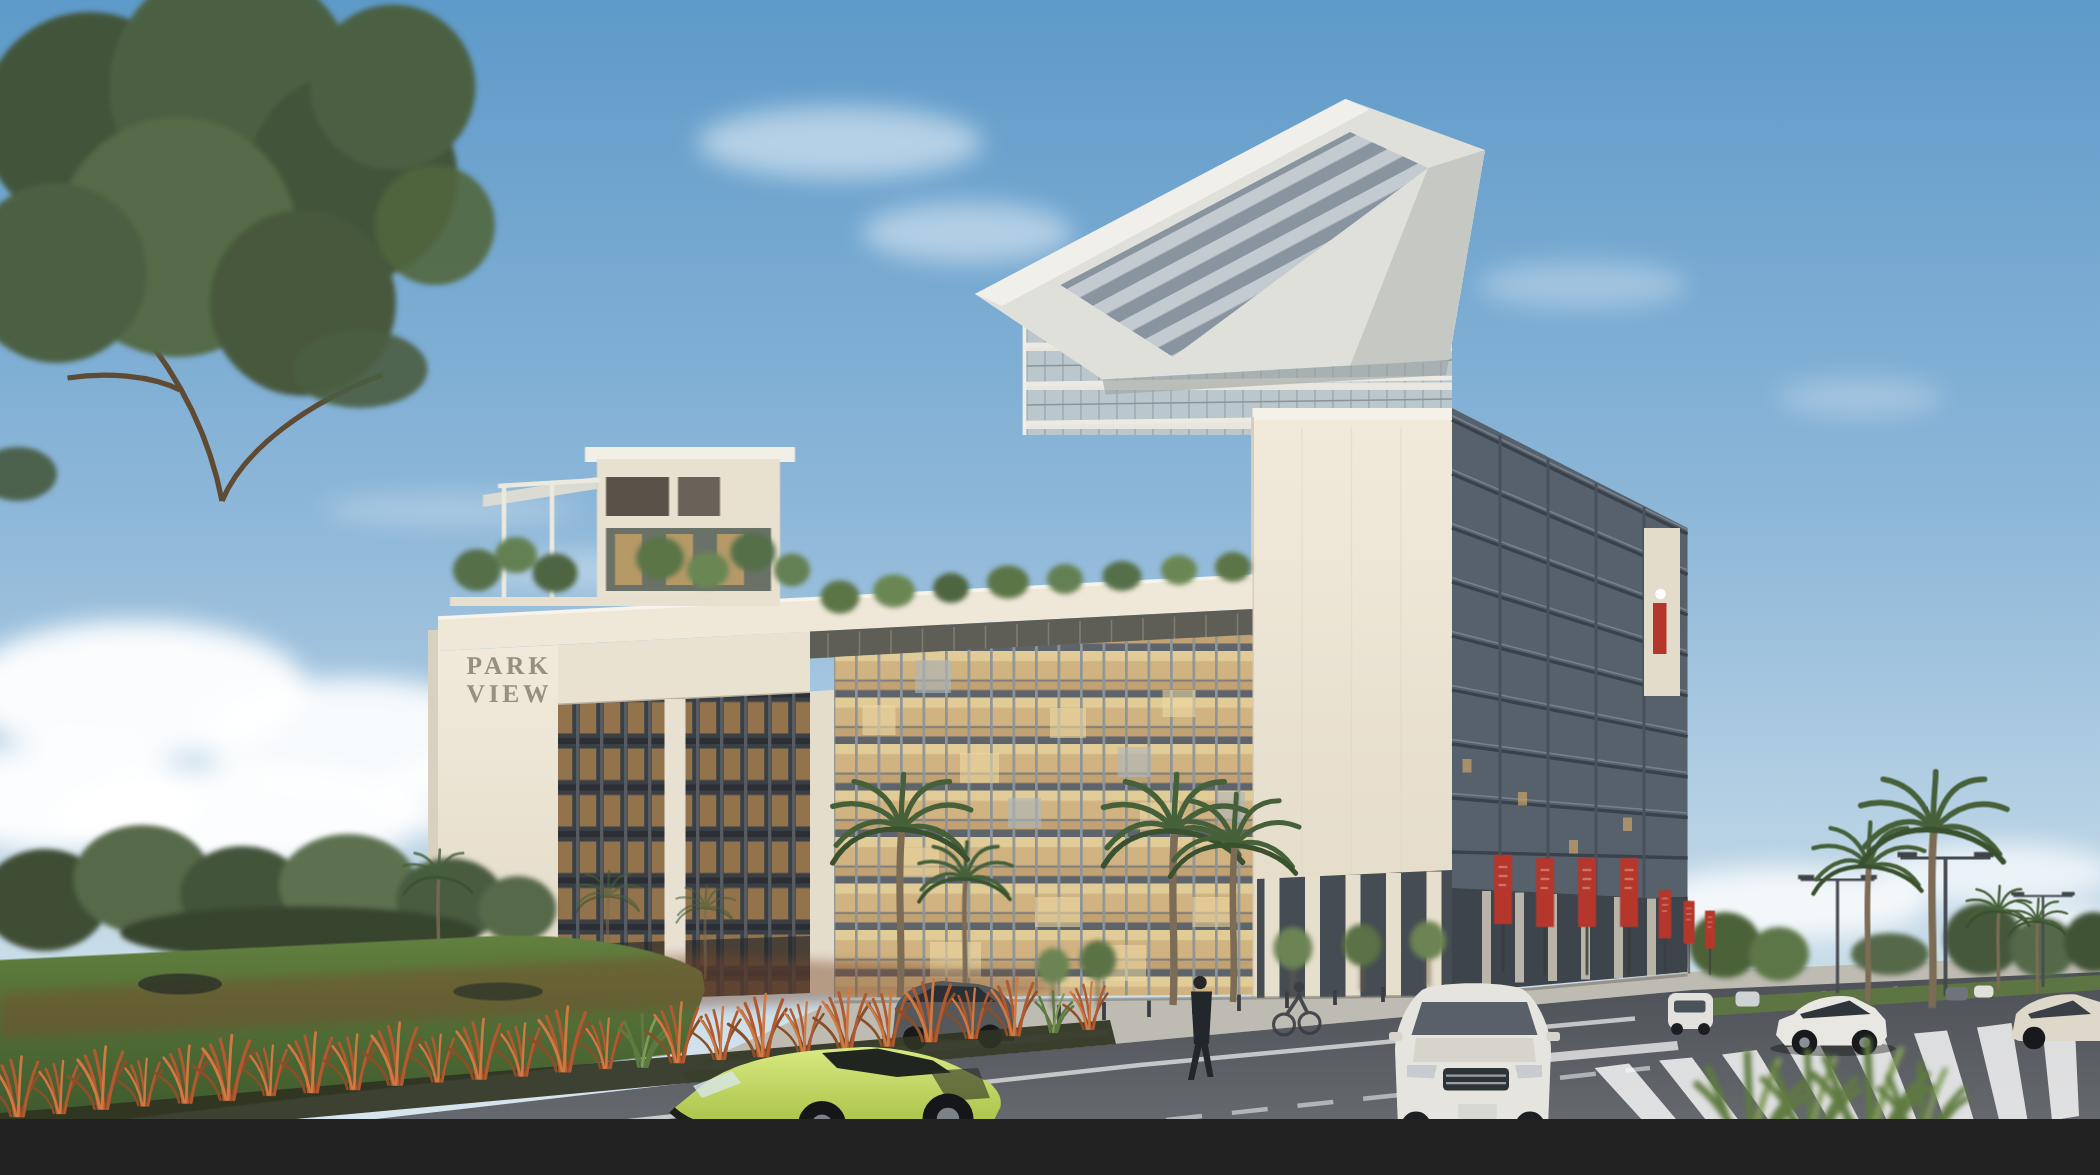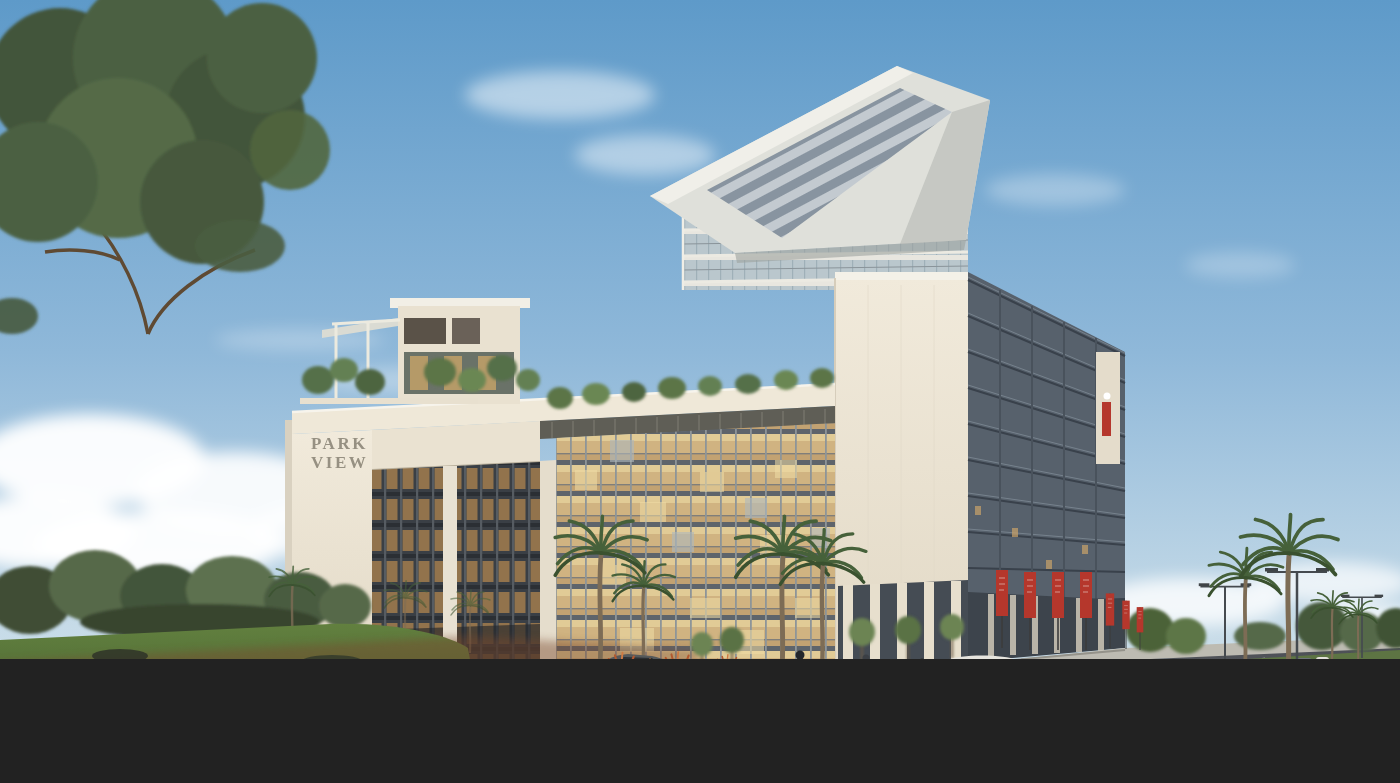--- a/index.html
+++ b/index.html
@@ -1,16 +1,16 @@
 <!DOCTYPE html>
 <html><head>
 <meta charset="utf-8">
 <style>
   html,body{margin:0;padding:0;background:#222;}
-  .stage{width:1400px;height:659px;overflow:hidden;position:relative;
+  .stage{width:1400px;height:746px;overflow:hidden;position:relative;
          font-family:"Liberation Sans",sans-serif;}
   svg{display:block}
   .sign-text{font-family:"Liberation Serif",serif;font-weight:bold;
              letter-spacing:2.5px;fill:#8d8779;opacity:.9;}
 </style>
 </head>
 <body>
 
 <div class="stage">
 <svg width="1400" height="783" viewBox="0 0 1400 783">

